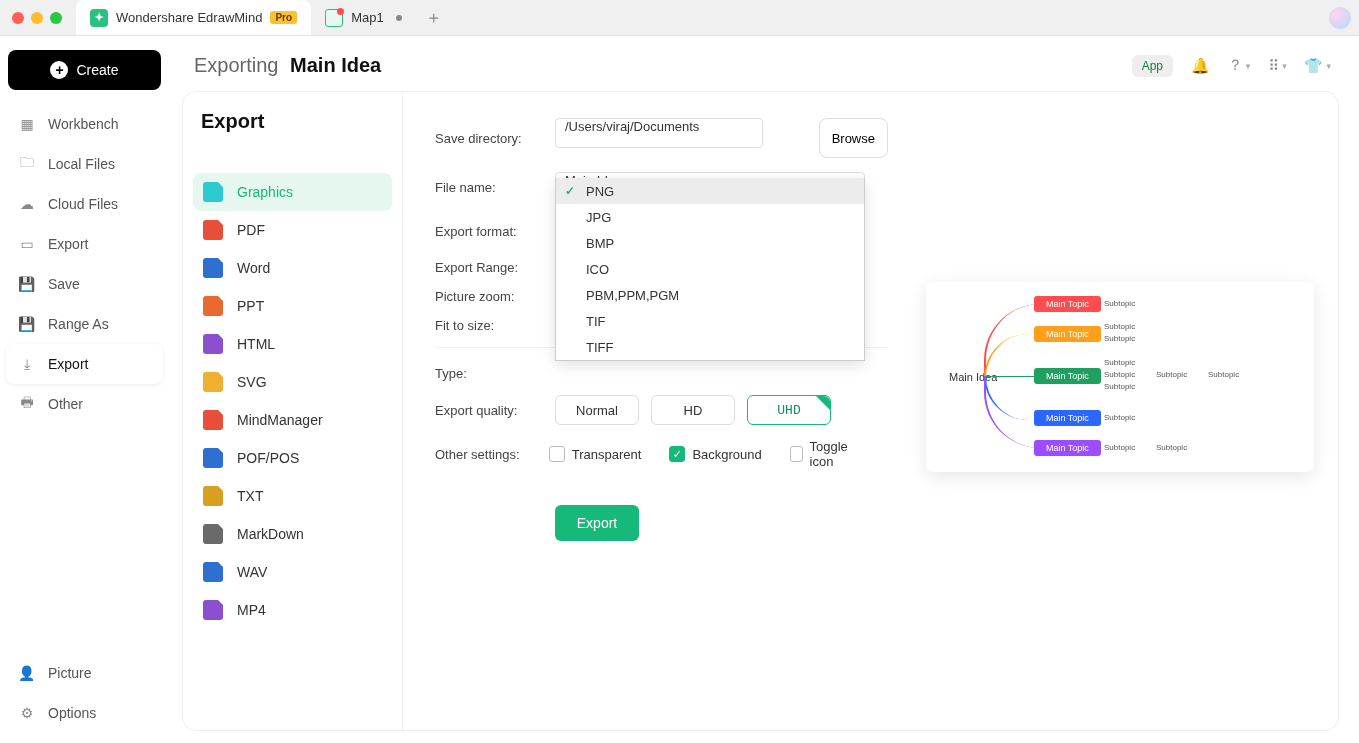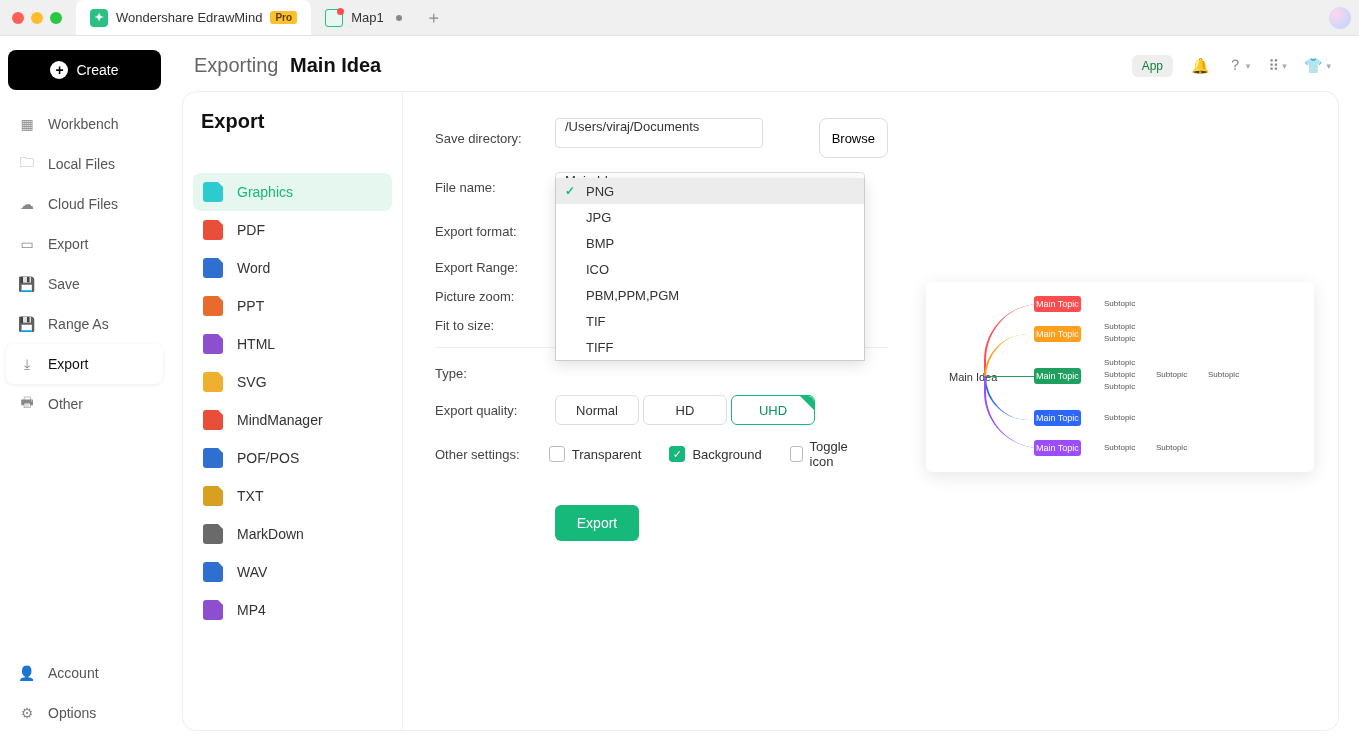--- a/index.html
+++ b/index.html
@@ -135,23 +135,23 @@
     padding:0 9px; font-size:13px; color:#333; background:#fff;
   }
   .btn-small { height:40px; padding:0 12px; border:1px solid #ddd; background:#fff; border-radius:8px; font-size:13px; cursor:pointer;margin-left:48px;}
   .select {
     flex:1; max-width:310px; height:30px; border:1px solid #ccc; border-radius:3px;
     background:#fff; display:flex;align-items:center;justify-content:space-between;
     padding:0 8px; font-size:13px; cursor:pointer; position:relative;
   }
   .select .car { width:16px;height:16px; background:#ececec; border-radius:2px;
     display:flex;align-items:center;justify-content:center;font-size:9px;color:#666;}
-  .quality-group { display:flex; gap:4px; }
+  .quality-group { display:flex; gap:12px; }
   .qbtn { width:84px;height:30px;border:1px solid #ddd;border-radius:6px;background:#fff;font-size:13px;cursor:pointer;display:flex;align-items:center;justify-content:center;}
-  .qbtn.active { border-color:#17b97a; color:#0f8f5d; position:relative;}
+  .qbtn.active { border-color:#17b97a; color:#0f8f5d; position:relative;font-family:Liberation Mono, monospace;}
   .qbtn.active::after{content:"";position:absolute;right:0;top:0;border-style:solid;border-width:0 14px 14px 0;border-color:transparent #17b97a transparent transparent;border-top-right-radius:6px;}
   .check { display:flex;align-items:center;gap:7px; margin-right:28px; font-size:13px; color:#333;}
   .cbox { width:16px;height:16px;border:1.5px solid #bbb;border-radius:3px; display:flex;align-items:center;justify-content:center;font-size:11px;color:#fff;}
   .cbox.on { background:#17b97a; border-color:#17b97a;}
   .export-btn {
     margin-top:22px;
     background:#17b97a;color:#fff;border:none;border-radius:6px;
     height:36px;width:84px;font-size:14px;cursor:pointer;
   }
 
@@ -183,21 +183,21 @@
     height:190px; padding:18px 14px 18px 8px;
     position:relative;
   }
   
   .mm-root {
     position:absolute; left:18px; top:50%; transform:translateY(-50%);
     font-size:11px; color:#333; background:#fff; padding:3px 5px;
   }
   .mm-topic {
     position:absolute; left:108px;
-    color:#fff; font-size:9px; padding:3px 2px; border-radius:3px;
+    color:#fff; font-size:9px; padding:3px 12px; border-radius:3px;
     display:flex;align-items:center;
   }
   .mm-sub {
     position:absolute; font-size:8px; color:#555;
   }
   .curve { position:absolute; border:2px solid; border-right:none; border-top:none; border-bottom:none; border-radius: 0 0 0 60px; width:56px; height:40px;}
   .curveU{ position:absolute; border:2px solid; border-right:none; border-bottom:none; border-top:none; border-radius: 60px 0 0 0; width:56px; height:40px;}
   .hline { position:absolute; height:0; border-top:1.5px solid; }
 </style>
 </head>
@@ -261,21 +261,21 @@
     <div class="nav-item">
       <span class="ic">🖶</span>
       <span>Other</span>
     </div>
 
     <div class="nav-spacer"></div>
 
     <div class="nav-bottom">
       <div class="nav-item">
         <span class="ic">👤</span>
-        <span>Account</span>
+        <span>Picture</span>
       </div>
       <div class="nav-item">
         <span class="ic">⚙</span>
         <span>Options</span>
       </div>
     </div>
   </div>
 
   <div class="content">
 

